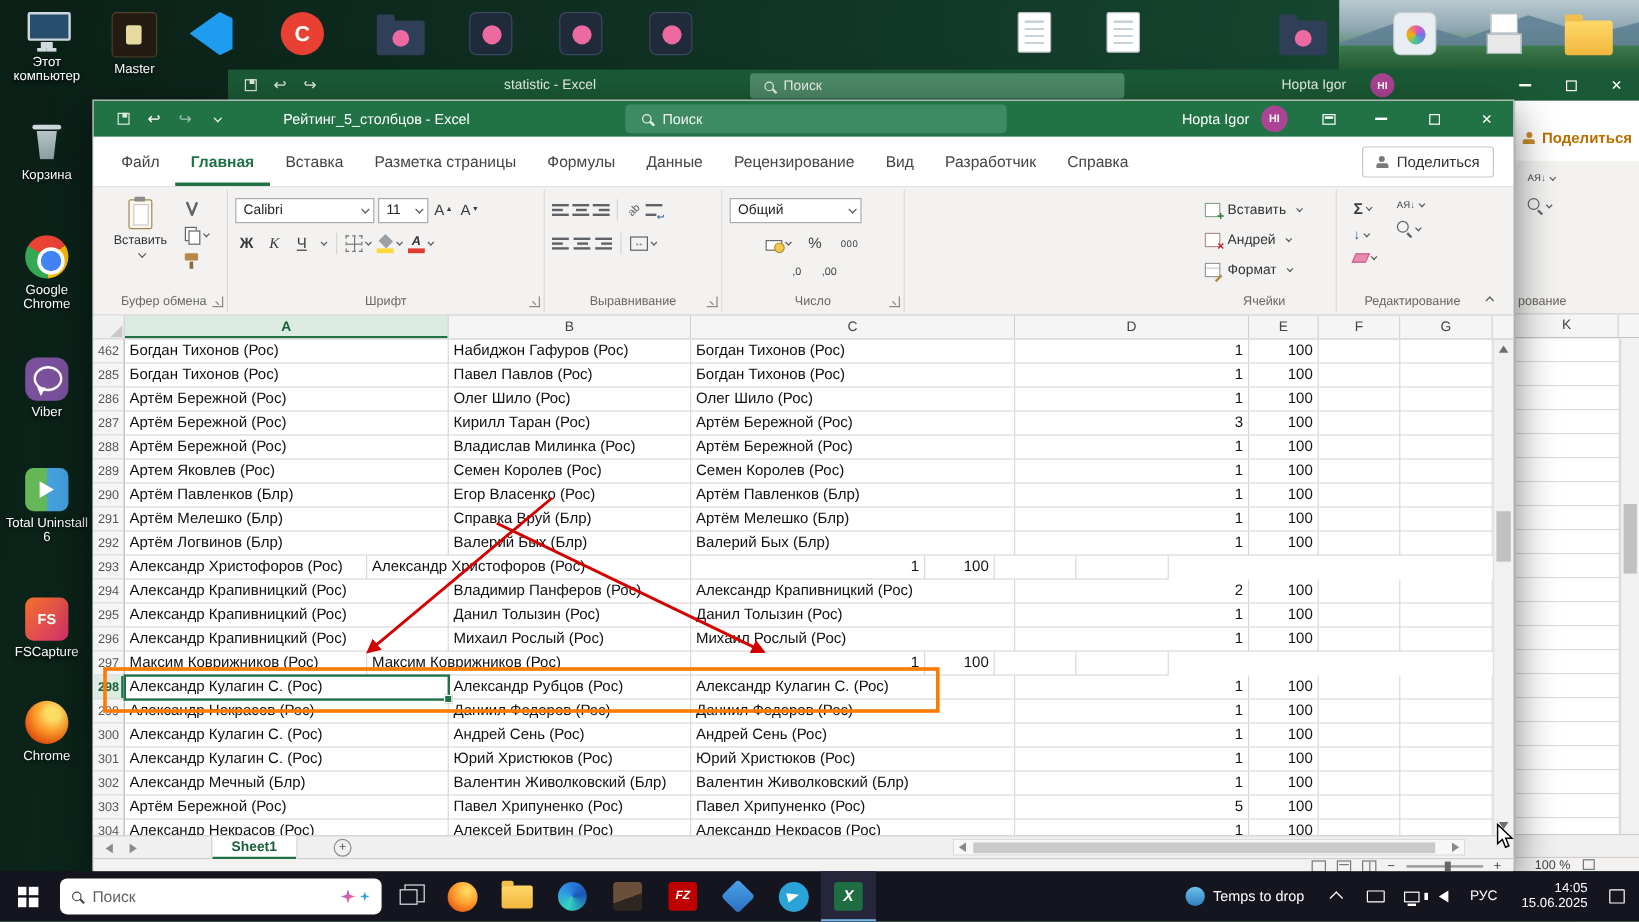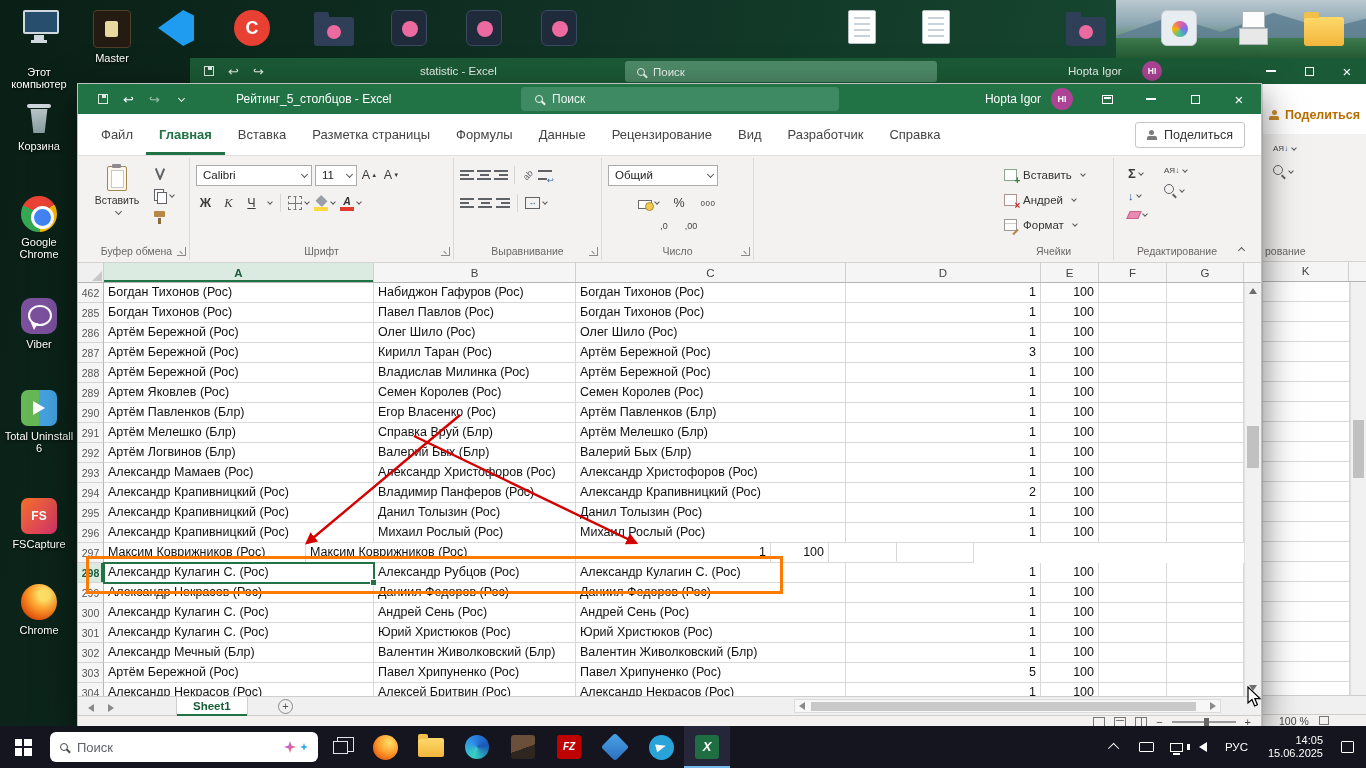--- a/index.html
+++ b/index.html
@@ -280,21 +280,21 @@
   .tr-ic.notif{width:13px;height:12px;border:1.4px solid #fff;border-radius:1px;margin-right:12px}
 </style>
 </head>
 <body>
 
 <div class="wallpaper">
   <div class="wall-photo"></div>
 </div>
 
 <div id="desk-left">
-    <div class="dli" style="top: 6px; gap: 20px;">
+    <div class="dli" style="top: 6px;">
       <span class="dic ic-this-pc"></span>
       <span class="dlabel">Этот компьютер</span>
     </div>
     <div class="dli" style="top: 100px;">
       <span class="dic ic-recycle-bin"></span>
       <span class="dlabel">Корзина</span>
     </div>
     <div class="dli" style="top: 196px;">
       <span class="dic ic-google-chrome"></span>
       <span class="dlabel">Google Chrome</span>
@@ -751,21 +751,20 @@
         <div class="cell cw0">Артём Логвинов (Блр)</div>
         <div class="cell cw1">Валерий Бых (Блр)</div>
         <div class="cell cw2">Валерий Бых (Блр)</div>
         <div class="cell cw3 num">1</div>
         <div class="cell cw4 num">100</div>
         <div class="cell cw5"></div>
         <div class="cell cw6"></div>
       </div>
       <div class="grow">
         <div class="rhead">293</div>
-        <div class="cell cw0">Александр Мамаев (Рос)</div>
         <div class="cell cw1">Александр Христофоров (Рос)</div>
         <div class="cell cw2">Александр Христофоров (Рос)</div>
         <div class="cell cw3 num">1</div>
         <div class="cell cw4 num">100</div>
         <div class="cell cw5"></div>
         <div class="cell cw6"></div>
       </div>
       <div class="grow">
         <div class="rhead">294</div>
         <div class="cell cw0">Александр Крапивницкий (Рос)</div>
@@ -974,20 +973,24 @@
         <i></i>
       </span>
       <span class="ta ta-telegram">
         <i></i>
       </span>
       <span class="ta ta-excel active">
         <i></i>
       </span>
     </div>
   <div class="tb-tray">
+    <div class="tray-app">
+      <span class="ticon"></span>
+      <span>Temps to drop</span>
+    </div>
     <span class="tr-chev"></span>
     <span class="tr-ic kb"></span>
     <span class="tr-ic net"></span>
     <span class="tr-ic vol"></span>
     <span class="tr-lang">РУС</span>
     <div class="tr-clock">
       <span>14:05</span>
       <span>15.06.2025</span>
     </div>
     <span class="tr-ic notif"></span>

